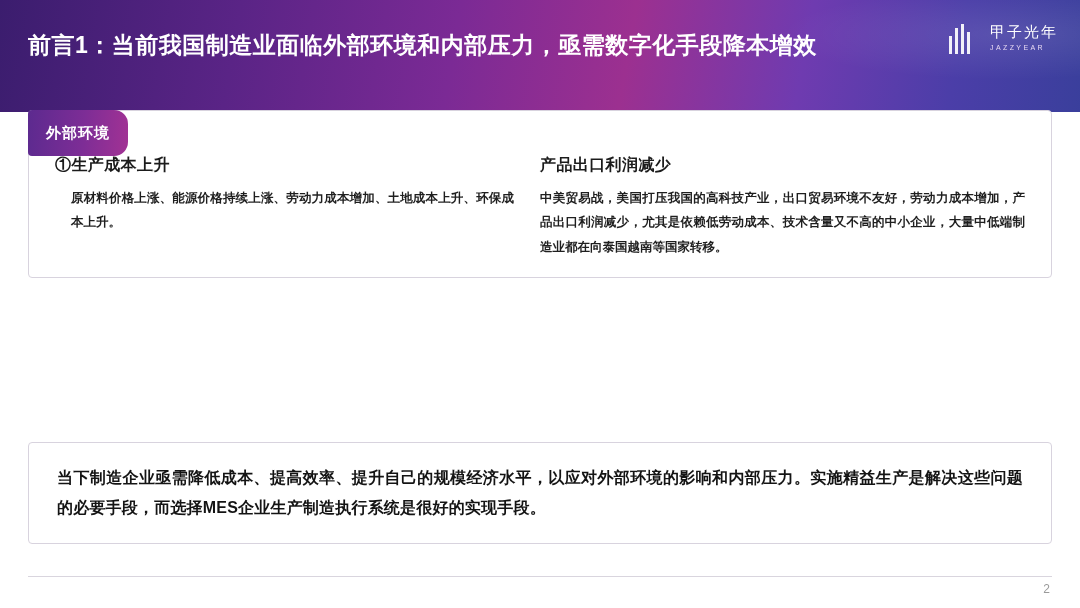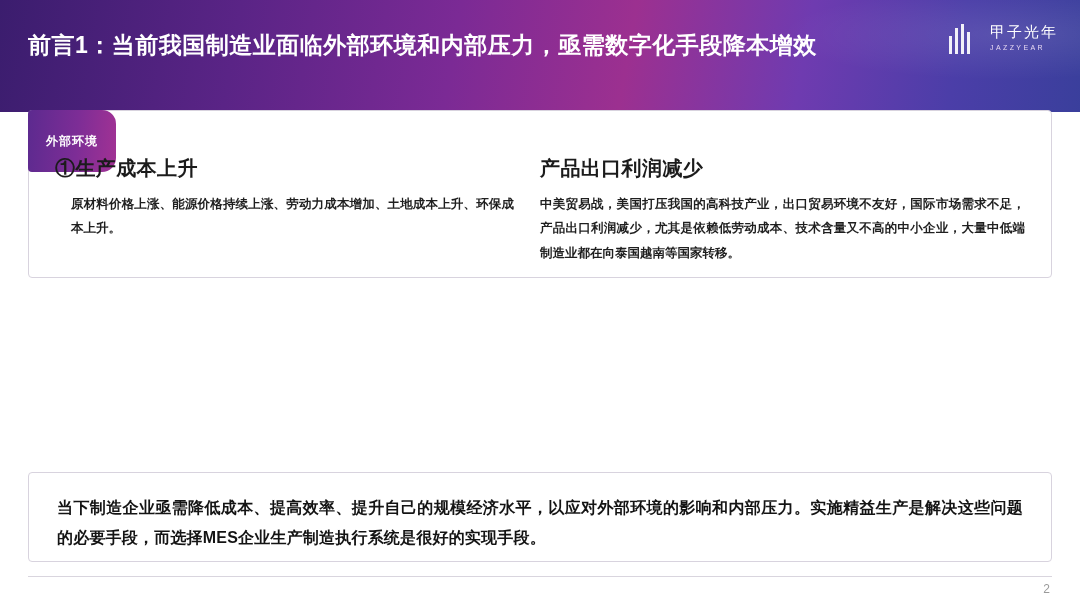--- a/index.html
+++ b/index.html
@@ -105,32 +105,32 @@
     position: absolute;
     left: 28px;
     width: 1024px;
     border: 1px solid #d8d3de;
     border-radius: 4px;
     background: #ffffff;
     box-sizing: border-box;
   }
   .card.c1 { top: 24px; height: 168px; }
   .card.c2 { top: 208px; height: 150px; }
-  .card.c3 { top: 386px; height: 90px; }
+  .card.c3 { top: 356px; height: 102px; }
 
   .tab {
     position: absolute;
     left: -1px;
     top: -1px;
     height: 38px;
-    padding: 12px 18px;
+    padding: 4px 18px;
     display: flex;
     align-items: center;
     color: #ffffff;
-    font-size: 12px;
+    font-size: 15px;
     font-weight: bold;
     border-radius: 4px 14px 14px 4px;
     background: linear-gradient(95deg, #5c2a8f 0%, #7d2d96 55%, #a23294 100%);
     letter-spacing: 1px;
     white-space: nowrap;
   }
 
   .cols {
     position: absolute;
     left: 0;
@@ -141,21 +141,21 @@
     padding: 0 26px;
   }
   .col {
     width: 50%;
     box-sizing: border-box;
     padding-right: 26px;
   }
   .col:last-child { padding-right: 0; }
 
   .sub-title {
-    font-size: 20px;
+    font-size: 16px;
     font-weight: bold;
     color: #1b1b1b;
     margin: 0 0 10px 0;
     letter-spacing: 0.4px;
   }
   .para {
     font-size: 12.5px;
     color: #1f1f1f;
     line-height: 1.95;
     margin: 0;
@@ -223,21 +223,21 @@
 
     <div class="card c1">
       <div class="tab">外部环境</div>
       <div class="cols">
         <div class="col">
           <div class="sub-title">①生产成本上升</div>
           <p class="para">原材料价格上涨、能源价格持续上涨、劳动力成本增加、土地成本上升、环保成本上升。</p>
         </div>
         <div class="col">
           <div class="sub-title">产品出口利润减少</div>
-          <p class="para noindent">中美贸易战，美国打压我国的高科技产业，出口贸易环境不友好，国际市场需求不足，产品出口利润减少，尤其是依赖低劳动成本、技术含量又不高的中小企业，大量中低端制造业都在向泰国越南等国家转移。</p>
+          <p class="para noindent">中美贸易战，美国打压我国的高科技产业，出口贸易环境不友好，劳动力成本增加，产品出口利润减少，尤其是依赖低劳动成本、技术含量又不高的中小企业，大量中低端制造业都在向泰国越南等国家转移。</p>
         </div>
       </div>
     </div>
 
 
     <div class="card c3">
       <div class="summary">当下制造企业亟需降低成本、提高效率、提升自己的规模经济水平，以应对外部环境的影响和内部压力。实施精益生产是解决这些问题的必要手段，而选择MES企业生产制造执行系统是很好的实现手段。</div>
     </div>
 
     <div class="footer-line"></div>

